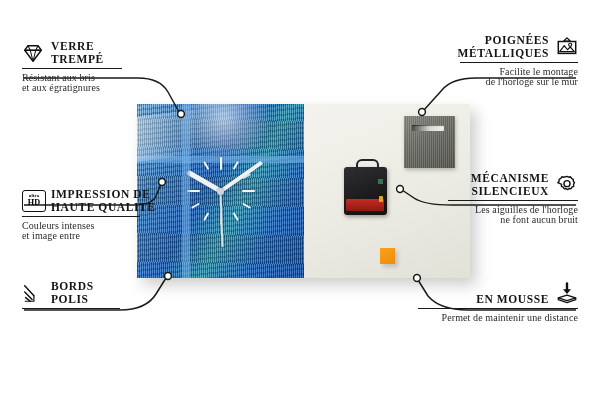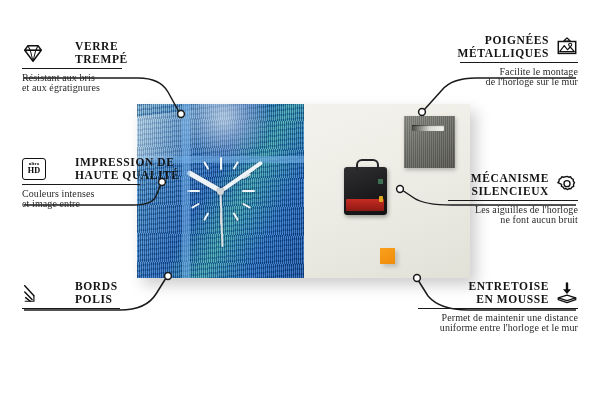--- a/index.html
+++ b/index.html
@@ -84,21 +84,21 @@
     position:absolute;left:46%;top:83%;width:9%;height:9%;
     background:linear-gradient(150deg,#f9a01c,#ef8c0c);
     box-shadow:3px 3px 4px rgba(0,0,0,.16);
   }
 
   
   .callout{position:absolute;}
   .callout .head{display:flex;align-items:center;gap:7px;}
   .callout .title{
     font-weight:bold;font-size:11.5px;letter-spacing:.6px;color:#151515;
-    line-height:12.5px;text-transform:uppercase;margin-left:24px;
+    line-height:12.5px;text-transform:uppercase;
   }
   .callout .rule{height:1.3px;background:#1a1a1a;margin:3px 0 3.5px;}
   .callout .desc{
     font-size:10px;line-height:10.4px;color:#2a2a2a;letter-spacing:.1px;
   }
   .left  .head{justify-content:flex-start;}
   .left  .title{text-align:left;}
   .left  .desc{text-align:left;}
   .right .head{justify-content:flex-end;}
   .right .title{text-align:right;}
@@ -213,21 +213,21 @@
         <span>TREMPÉ</span>
       </span>
     </div>
     <div class="rule" style="width:100px"></div>
     <div class="desc">
       <span>Résistant aux bris</span><br>
       <span>et aux égratignures</span>
     </div>
   </div>
 
-  <div class="callout left" style="left:22px;top:156px;width:160px;">
+  <div class="callout left" style="left:22px;top:188px;width:160px;">
     <div class="head">
       <span class="ico">
         <span class="hdbox">
           <span class="u">ultra</span>
           <span class="h">HD</span>
         </span>
       </span>
       <span class="title">
         <span>IMPRESSION DE</span><br>
         <span>HAUTE QUALITÉ</span>
@@ -298,32 +298,31 @@
     <div class="rule" style="width:130px;margin-left:auto"></div>
     <div class="desc">
       <span>Les aiguilles de l'horloge</span><br>
       <span>ne font aucun bruit</span>
     </div>
   </div>
 
   <div class="callout right" style="right:22px;top:280px;width:176px;">
     <div class="head">
       <span class="title">
-        <span>ENTRETOISE</span><br>
+        <br>
         <span>EN MOUSSE</span>
       </span>
       <span class="ico">
         <svg viewBox="0 0 24 24">
             <path d="M12 1.5v8" stroke="#111" stroke-width="2.6" stroke-linecap="round"></path>
             <path d="M7.6 8 L12 13 L16.4 8 Z" fill="#111"></path>
             <path d="M12 14.2 L21.5 17.2 L12 20.2 L2.5 17.2 Z" fill="none" stroke="#111" stroke-width="1.4" stroke-linejoin="round"></path>
             <path d="M2.5 17.2v2.1L12 22.4l9.5-3.1v-2.1" fill="none" stroke="#111" stroke-width="1.4" stroke-linejoin="round"></path>
           </svg>
       </span>
     </div>
     <div class="rule" style="width:160px;margin-left:auto"></div>
     <div class="desc">
       <span>Permet de maintenir une distance</span><br>
-      <span>uniforme entre l'horloge et le mur</span>
     </div>
   </div>
 
 </div>
 
 </body></html>

